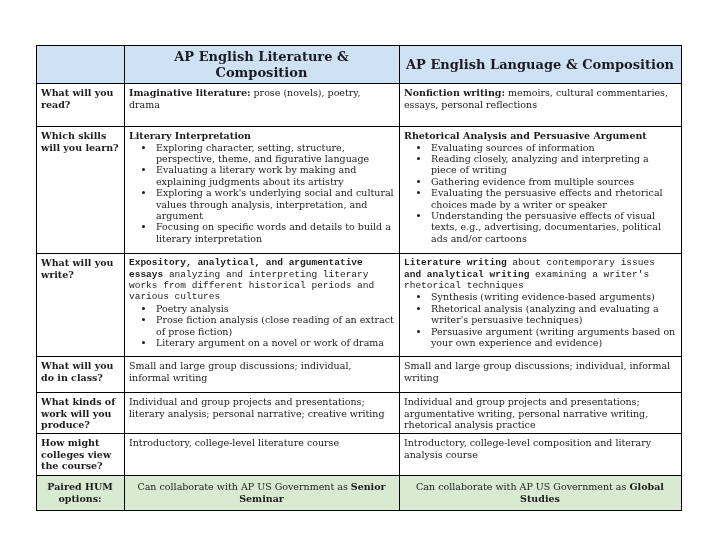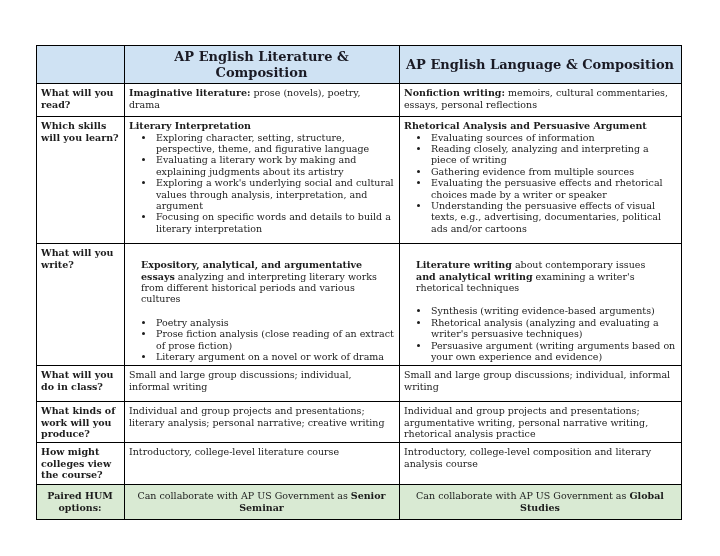--- a/index.html
+++ b/index.html
@@ -40,29 +40,29 @@
     text-align: center;
     vertical-align: middle;
     height: 25px;
     color: #1a1a24;
   }
   td.rowlabel {
     font-weight: bold;
     font-size: 9.5px;
   }
   .b { font-weight: bold; }
-  .lead { margin: 12px; }
+  .lead { margin: 0; font-family: Liberation Mono, monospace; }
   ul.bullets {
     margin: 0;
     padding-left: 26px;
   }
   ul.bullets li {
     padding-left: 1px;
   }
-  tr.row-read    { height: 33px; }
+  tr.row-read    { height: 43px; }
   tr.row-skills  { height: 127px; margin-top: 28px; }
   tr.row-write   { height: 103px; }
   tr.row-class   { height: 36px; }
   tr.row-produce { height: 41px; }
   tr.row-colleges{ height: 38px; }
   tr.row-paired  { height: 35px; }
   tr.row-paired td {
     background: var(--paired-bg, #d9ead3);
     text-align: center;
     vertical-align: middle;

